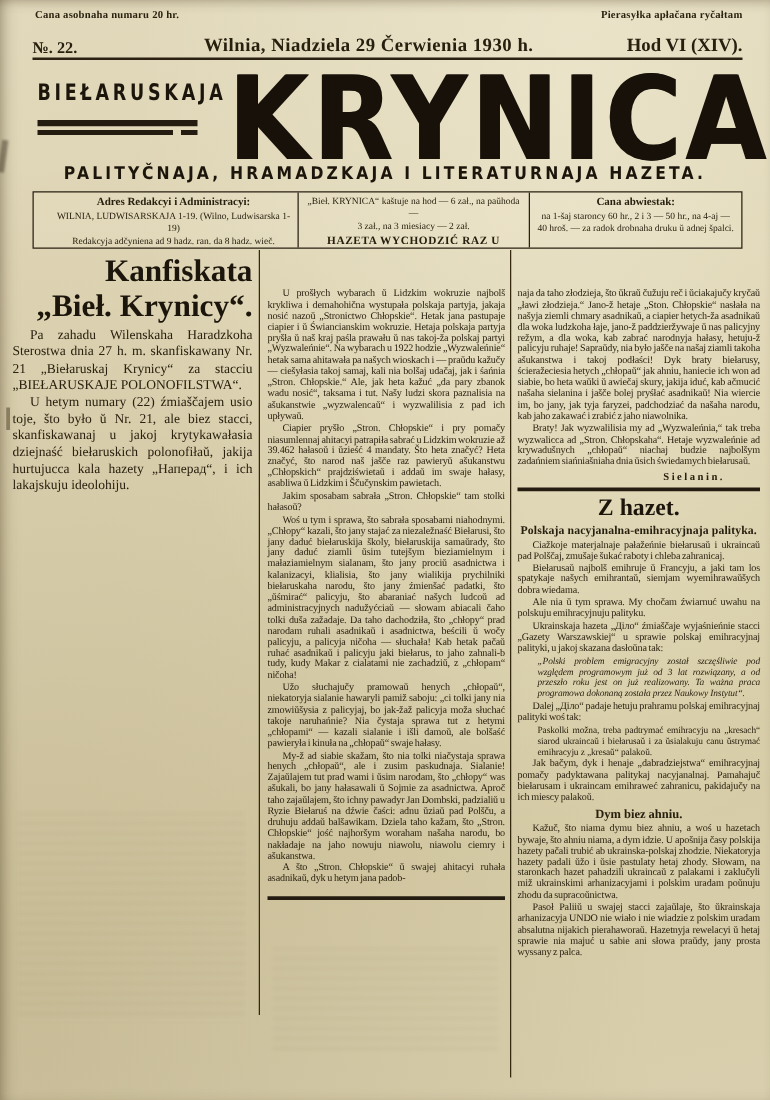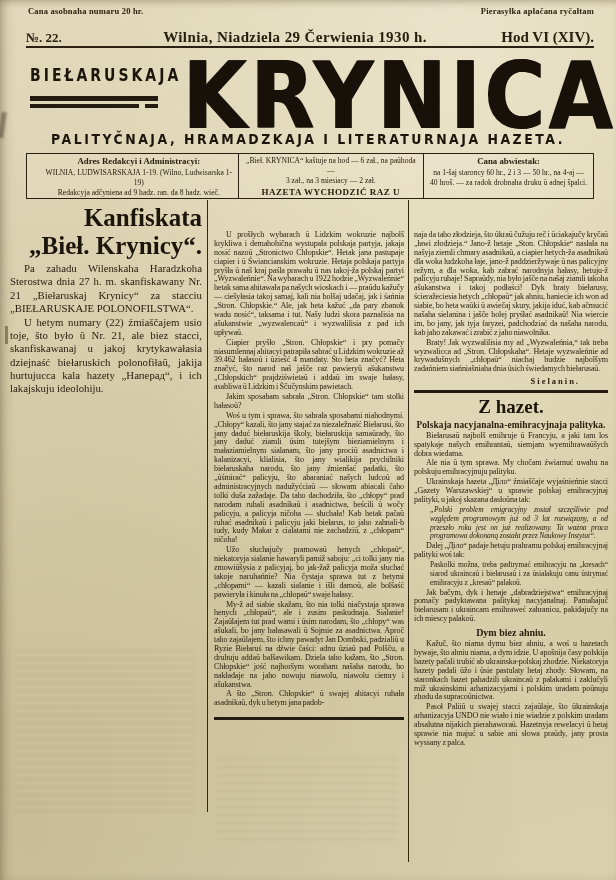--- a/index.html
+++ b/index.html
@@ -151,20 +151,21 @@
   </div>
 
   <div class="right-col bodytxt">
     <p class="noindent">naja da taho złodzieja, što ŭkraŭ čužuju reč i ŭciakajučy kryčaŭ „ławi złodzieja.“ Jano-ž hetaje „Ston. Chłopskie“ nasłała na našyja ziemli chmary asadnikaŭ, a ciapier hetych-ža asadnikaŭ dla woka ludzkoha łaje, jano-ž paddzieržywaje ŭ nas palicyjny režym, a dla woka, kab zabrać narodnyja hałasy, hetuju-ž palicyju ruhaje! Sapraŭdy, nia było jašče na našaj ziamli takoha ašukanstwa i takoj podłaści! Dyk braty biełarusy, ścieražeciesia hetych „chłopaŭ“ jak ahniu, haniecie ich won ad siabie, bo heta waŭki ŭ awiečaj skury, jakija iduć, kab ačmucić našaha sielanina i jašče bolej pryśłać asadnikaŭ! Nia wiercie im, bo jany, jak tyja faryzei, padchodziać da našaha narodu, kab jaho zakawać i zrabić z jaho niawolnika.</p>
     <p>Braty! Jak wyzwalilisia my ad „Wyzwaleńnia,“ tak treba wyzwalicca ad „Stron. Chłopskaha“. Hetaje wyzwaleńnie ad krywadušnych „chłopaŭ“ niachaj budzie najbolšym zadańniem siańniašniaha dnia ŭsich świedamych biełarusaŭ.</p>
     <div class="sig">Sielanin.</div>
 
     <div class="zrule"></div>
     <div class="zhead">Z hazet.</div>
     <div class="zsub">Polskaja nacyjanalna-emihracyjnaja palityka.</div>
+    <p>Ciažkoje materjalnaje pałažeńnie biełarusaŭ i ukraincaŭ pad Polščaj, zmušaje šukać raboty i chleba zahranicaj.</p>
     <p>Biełarusaŭ najbolš emihruje ŭ Francyju, a jaki tam los spatykaje našych emihrantaŭ, siemjam wyemihrawaŭšych dobra wiedama.</p>
     <p>Ale nia ŭ tym sprawa. My chočam źwiarnuć uwahu na polskuju emihracyjnuju palityku.</p>
     <p>Ukrainskaja hazeta „Діло“ źmiaščaje wyjaśnieńnie stacci „Gazety Warszawskiej“ u sprawie polskaj emihracyjnaj palityki, u jakoj skazana dasłoŭna tak:</p>
     <div class="quote it">„Polski problem emigracyjny został szczęśliwie pod względem programowym już od 3 lat rozwiązany, a od przeszło roku jest on już realizowany. Ta ważna praca programowa dokonaną została przez Naukowy Instytut“.</div>
     <p>Dalej „Діло“ padaje hetuju prahramu polskaj emihracyjnaj palityki woś tak:</p>
     <div class="quote">Paskolki možna, treba padtrymać emihracyju na „kresach“ siarod ukraincaŭ i biełarusaŭ i za ŭsialakuju canu ŭstrymać emihracyju z „kresaŭ“ palakoŭ.</div>
     <p>Jak bačym, dyk i henaje „dabradziejstwa“ emihracyjnaj pomačy padyktawana palitykaj nacyjanalnaj. Pamahajuč biełarusam i ukraincam emihraweć zahranicu, pakidajučy na ich miescy palakoŭ.</p>
     <div class="dym">Dym biez ahniu.</div>
     <p>Kažuč, što niama dymu biez ahniu, a woś u hazetach bywaje, što ahniu niama, a dym idzie. U apošnija časy polskija hazety pačali trubić ab ukrainska-polskaj zhodzie. Niekatoryja hazety padali ŭžo i ŭsie pastulaty hetaj zhody. Słowam, na staronkach hazet pahadzili ukraincaŭ z palakami i zaklučyli miž ukrainskimi arhanizacyjami i polskim uradam poŭnuju zhodu da supracoŭnictwa.</p>
     <p>Pasoł Paliiŭ u swajej stacci zajaŭlaje, što ŭkrainskaja arhanizacyja UNDO nie wiało i nie wiadzie z polskim uradam absalutna nijakich pierahaworaŭ. Hazetnyja rewelacyi ŭ hetaj sprawie nia majuć u sabie ani słowa praŭdy, jany prosta wyssany z palca.</p>

